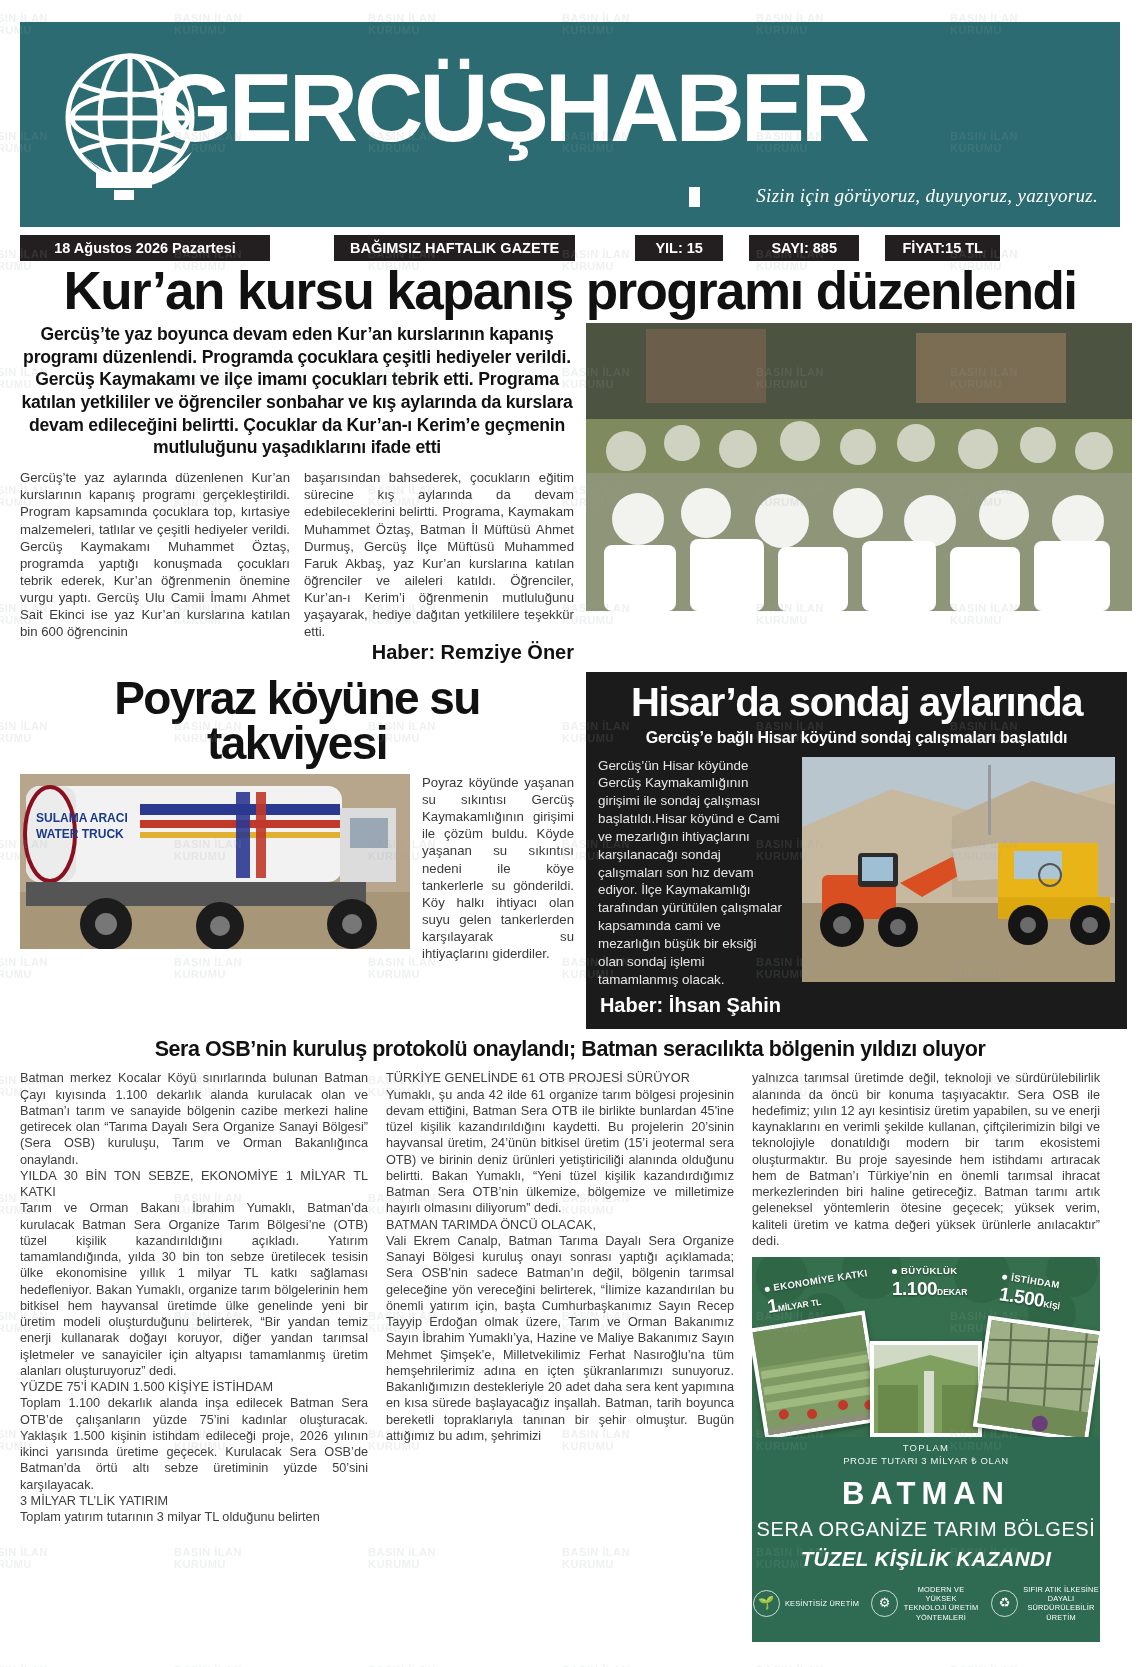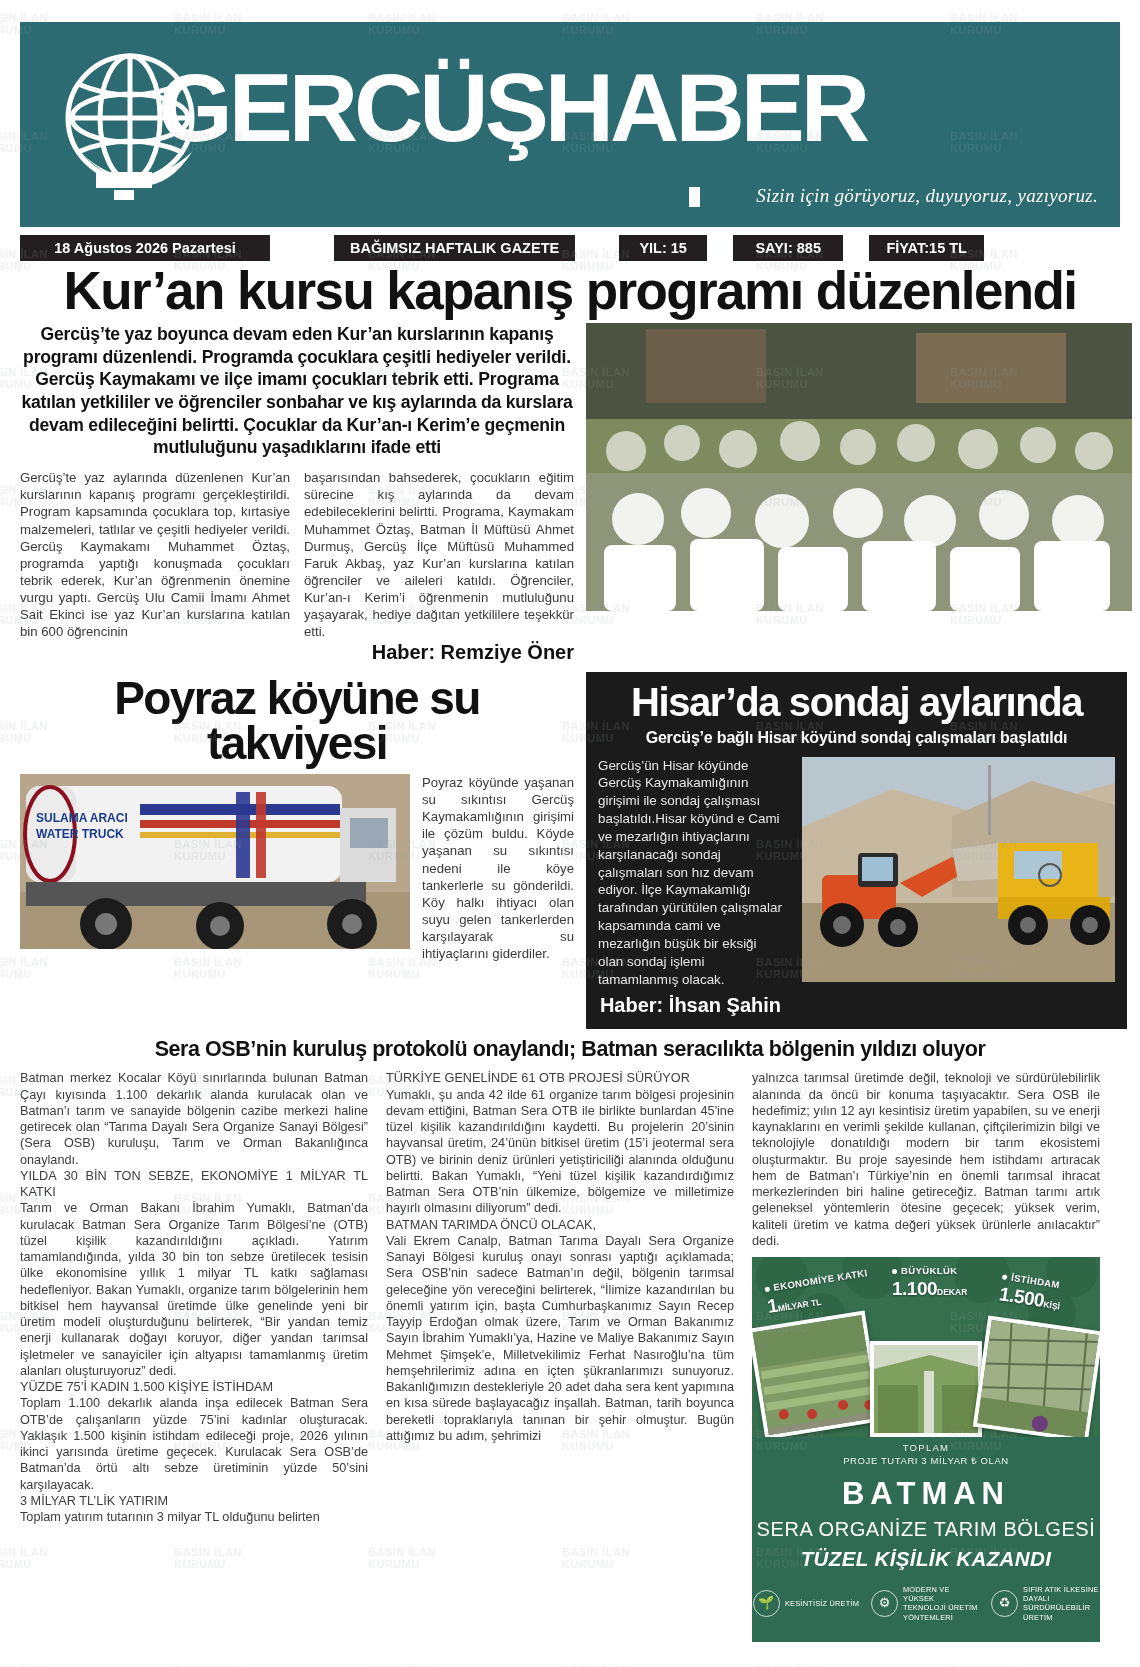--- a/index.html
+++ b/index.html
@@ -88,21 +88,21 @@
     font-weight: bold;
     font-size: 14.5px;
     display: flex;
     align-items: center;
     justify-content: center;
     padding: 0 16px;
     white-space: nowrap;
   }
   .ib-date  { flex: 0 0 250px; }
   .ib-type  { flex: 0 0 240px; margin-left: 60px;}
-  .ib-year  { flex: 0 0 88px; margin-left: 40px;}
+  .ib-year  { flex: 0 0 88px; margin-left: 56px;}
   .ib-issue { flex: 0 0 110px; margin-left: 22px;}
   .ib-price { flex: 0 0 115px; margin-left: 22px;}
 
   
   .content { margin: 0 20px; position: relative; }
   .hl-main {
     font-weight: bold;
     color: #111111;
     letter-spacing: -1.6px;
     line-height: .98;
@@ -224,21 +224,21 @@
   .ad-sera   { font-size: 20px; letter-spacing: .6px; margin-top: 3px; }
   .ad-tuzel  { font-size: 20.5px; font-weight: bold; font-style: italic; letter-spacing: .4px; margin-top: 3px; }
   .ad-icons { display: flex; justify-content: center; gap: 12px; margin-top: 13px; }
   .ad-icon-row { display:flex; align-items:center; gap: 5px; }
   .ad-circ {
     width: 27px; height: 27px; border-radius: 50%;
     border: 1px solid rgba(255,255,255,.75);
     display:flex; align-items:center; justify-content:center;
     font-size: 13px; flex: 0 0 27px;
   }
-  .ad-icap { font-size: 7.4px; line-height: 1.25; text-align: left; letter-spacing:.2px; max-width: 76px;}
+  .ad-icap { font-size: 7.4px; line-height: 1.25; text-align: center; letter-spacing:.2px; max-width: 76px;}
 </style>
 </head>
 <body>
 
 <div class="page">
 
   <div class="masthead">
     <svg class="globe" viewBox="0 0 160 160">
       <g fill="none" stroke="#ffffff" stroke-width="5">
         <ellipse cx="80" cy="74" rx="62" ry="62"></ellipse>

